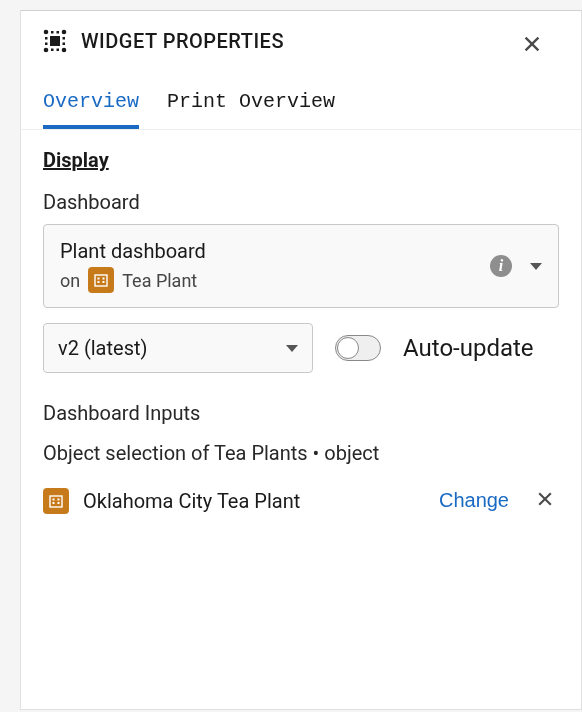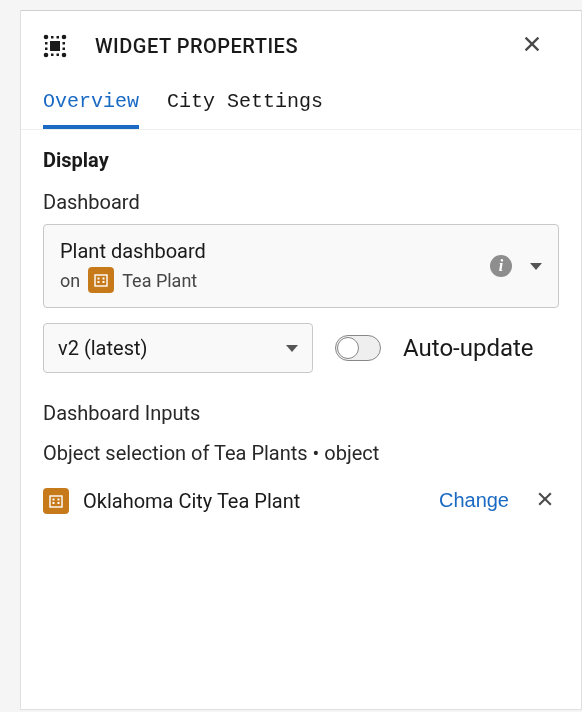--- a/index.html
+++ b/index.html
@@ -12,23 +12,22 @@
     }
     .panel {
       background: #fff;
       border: 1px solid #e0e0e0;
       border-top: 1px solid #d0d0d0;
       width: 562px;
       height: 700px;
     }
     .panel-header {
       display: flex;
-      align-items: center;
       padding: 18px 34px 14px 22px;
-      gap: 28px;
+      gap: 14px;
     }
     .crop-icon {
       width: 24px;
       height: 24px;
       fill: #1a1a1a;
       flex-shrink: 0;
     }
     .panel-title {
       font-size: 20px;
       font-weight: 500;
@@ -66,20 +65,21 @@
       font-weight: 500;
     }
     .body {
       padding: 18px 22px;
     }
     .section-title {
       font-size: 20px;
       font-weight: 700;
       color: #1a1a1a;
       margin-bottom: 18px;
+      text-decoration: underline;
     }
     .field-label {
       font-size: 20px;
       color: #282828;
       margin-bottom: 10px;
     }
     .dashboard-card {
       border: 1px solid #c8c8c8;
       border-radius: 4px;
       background: #f9f9f9;
@@ -230,21 +230,21 @@
     <button class="close-btn">
       <svg viewBox="0 0 24 24" fill="none" stroke="currentColor" stroke-width="2.5">
         <line x1="5" y1="5" x2="19" y2="19"></line>
           <line x1="19" y1="5" x2="5" y2="19"></line>
       </svg>
     </button>
   </div>
 
   <div class="tabs">
     <button class="tab active">Overview</button>
-    <button class="tab">City Settings</button>
+    <button class="tab">Print Overview</button>
   </div>
 
   <div class="body">
 
     <div class="section-title">Display</div>
 
     <div class="field-label">Dashboard</div>
 
     <div class="dashboard-card">
       <div class="dashboard-card-main">

